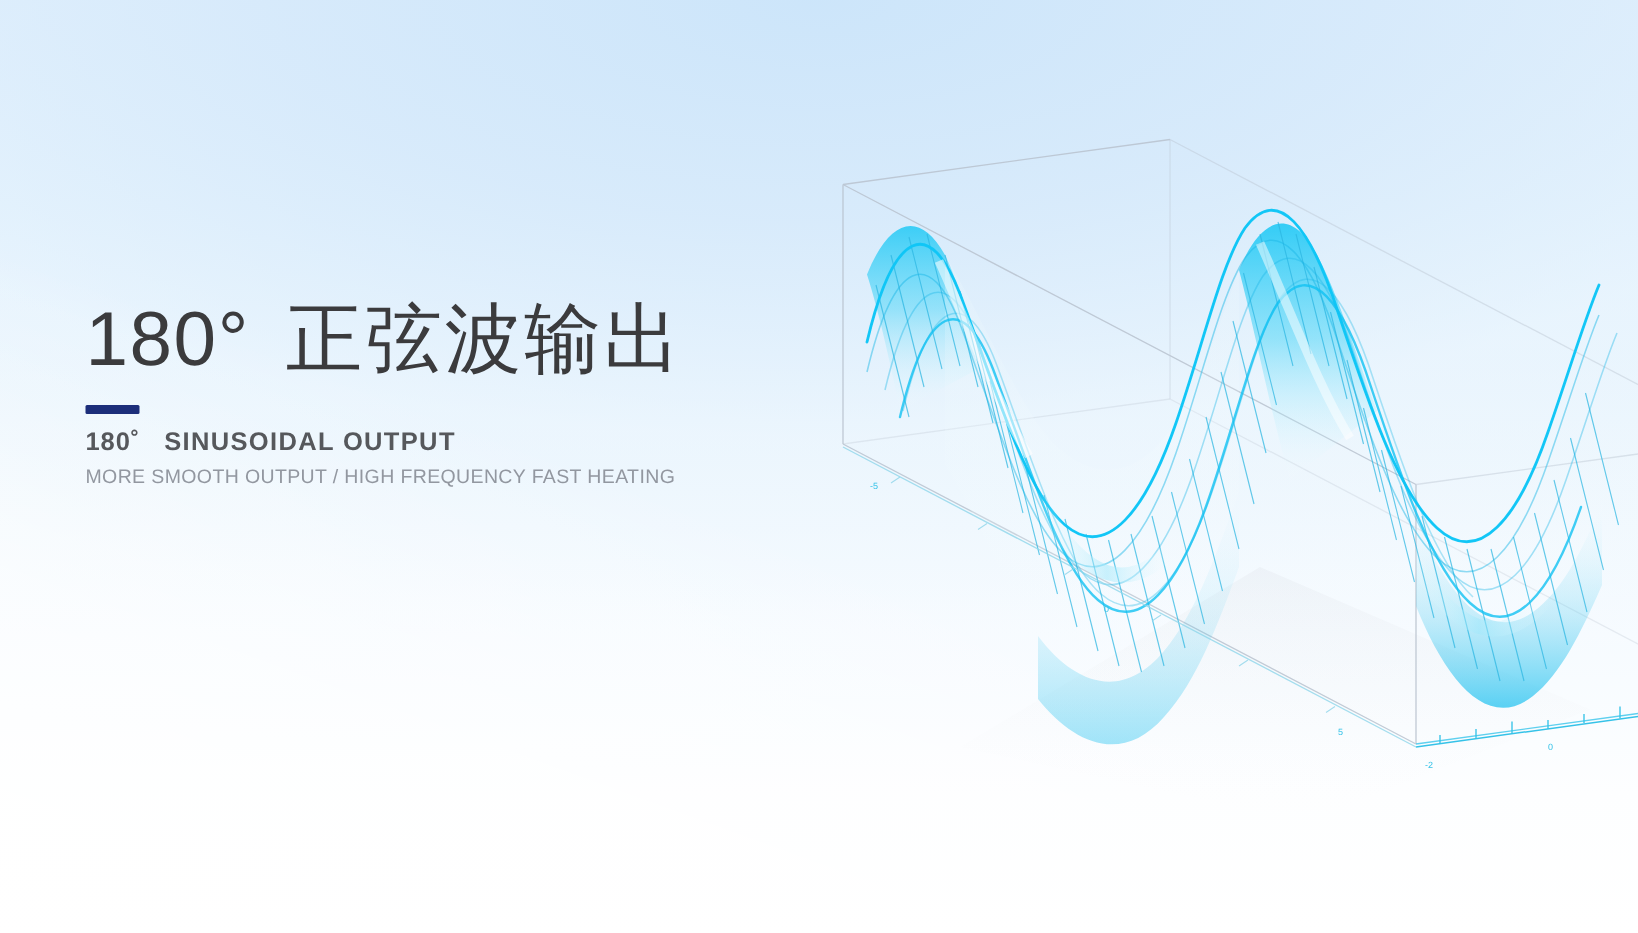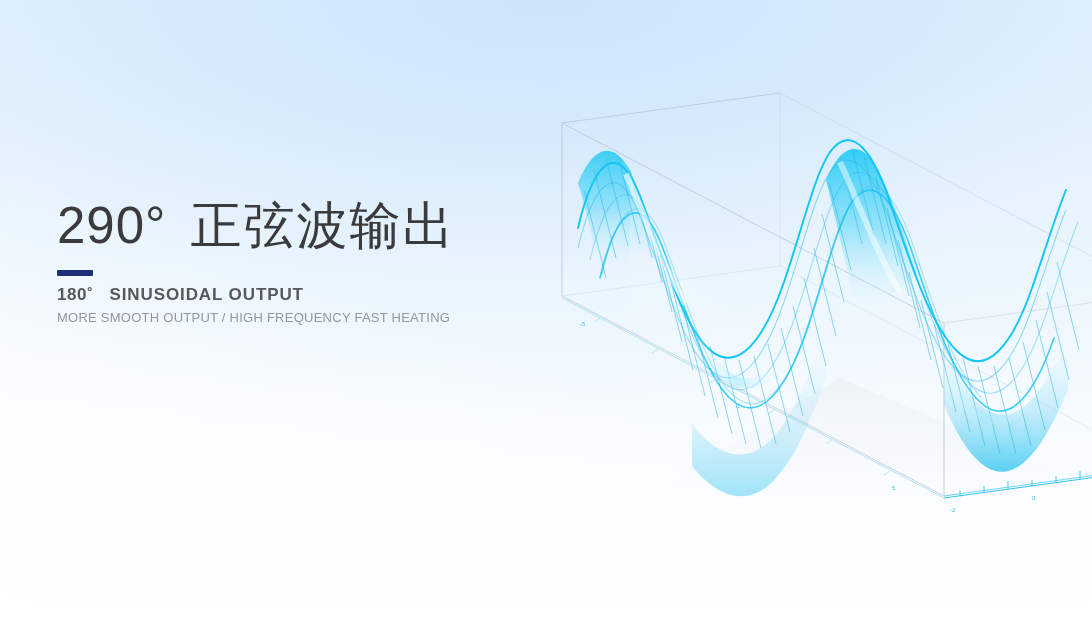--- a/index.html
+++ b/index.html
@@ -52,21 +52,21 @@
   .tick-label{font-family:"Liberation Sans",sans-serif;font-size:6px;fill:#37c3e8;}
 </style>
 </head>
 <body>
 
 <div id="banner">
 
   <div class="text-block">
 
     <div class="headline">
-      <span class="deg">290°</span><span class="cn">正弦波输出</span>
+      <span class="deg">180°</span><span class="cn">正弦波输出</span>
     </div>
 
 
     <div class="accent-bar"></div>
 
     <div class="en-main">
       <span class="en-deg">180˚</span><span class="en-words">SINUSOIDAL OUTPUT</span>
     </div>
 
     <div class="en-sub">MORE SMOOTH OUTPUT / HIGH FREQUENCY FAST HEATING</div>

